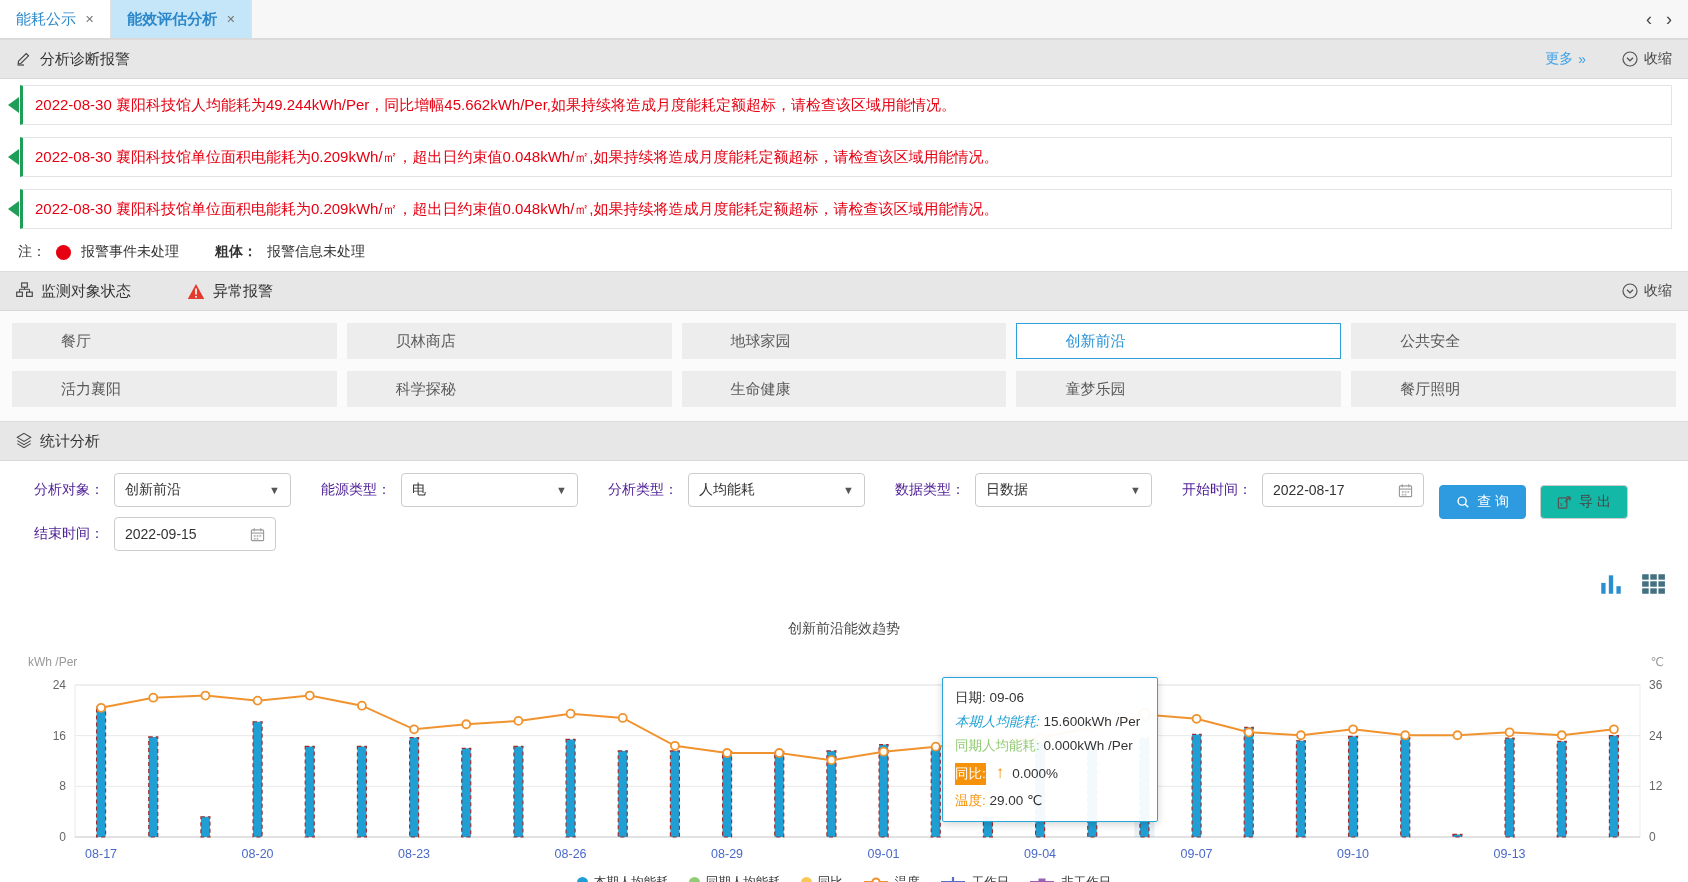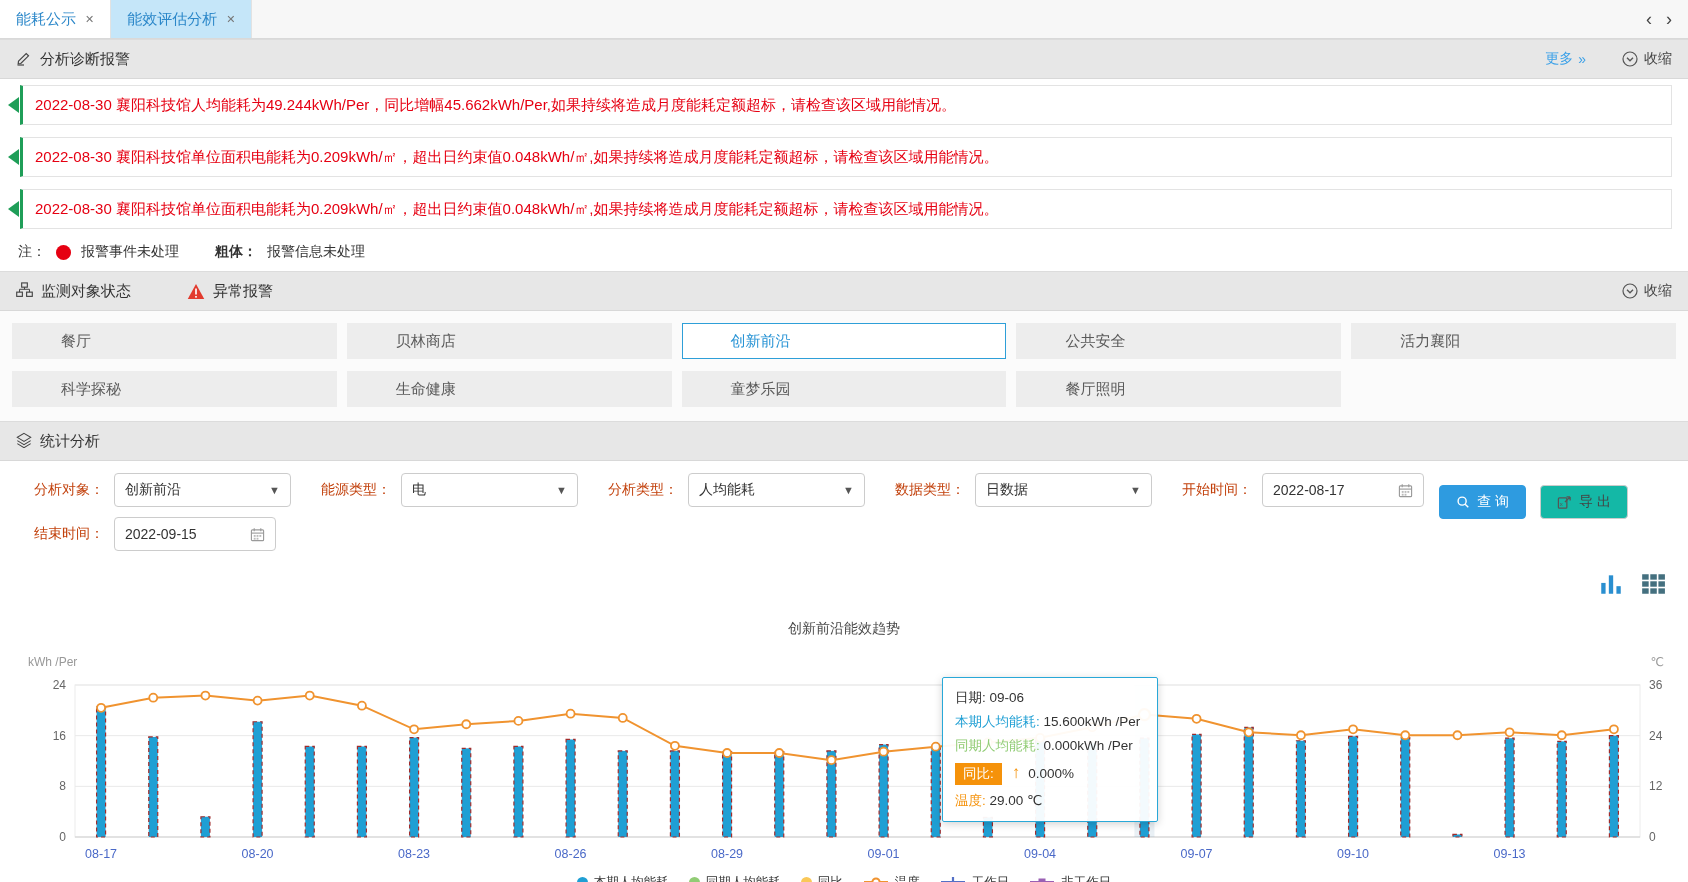--- a/index.html
+++ b/index.html
@@ -2,21 +2,21 @@
 <html><head>
 <meta charset="utf-8">
 <style>
   html,body{margin:0;padding:0;background:#fff;}
   body{font-family:"Liberation Sans","DejaVu Sans",sans-serif;color:#333;}
   .page{position:relative;width:1688px;height:882px;overflow:hidden;background:#fff;}
 
   
   .tabbar{height:38px;background:#f7f7f7;border-bottom:1px solid #d9d9d9;display:flex;align-items:stretch;}
   .tab{display:flex;align-items:center;padding:0 16px;font-size:15px;color:#2b87c9;background:#fff;border-right:1px solid #e2e2e2;cursor:pointer;}
-  .tab.active{background:#c5e6f9;}
+  .tab.active{background:#c5e6f9;font-weight:bold;}
   .tab .close{margin-left:9px;font-size:11px;color:#777;}
   .tabnav{margin-left:auto;display:flex;align-items:center;gap:14px;padding-right:16px;color:#444;font-size:18px;}
   .tabnav span{cursor:pointer;line-height:1;}
 
   
   .sec-header{height:38px;background:#e7e7e7;border-bottom:1px solid #d8d8d8;border-top:1px solid #dcdcdc;display:flex;align-items:center;padding:0 16px;font-size:15px;color:#333;}
   .sec-header .ttl{margin-left:8px;}
   .sec-header .warn{display:flex;align-items:center;margin-left:56px;gap:8px;}
   .hright{margin-left:auto;display:flex;align-items:center;gap:36px;}
   .more{color:#3aa0e8;font-size:14px;cursor:pointer;display:flex;gap:5px;align-items:center;}
@@ -35,21 +35,21 @@
   
   .grid{background:#fbfbfb;padding:12px 12px 14px 12px;display:grid;grid-template-columns:repeat(5,1fr);gap:12px 10px;}
   .obj-btn{height:34px;background:#ededed;border:1px solid #ededed;display:flex;align-items:center;padding-left:48px;font-size:15px;color:#5a5a5a;cursor:pointer;}
   .obj-btn span{text-underline-offset:4px;}
   .obj-btn.selected{background:#fff;border:1px solid #2e9fd8;color:#2793d5;}
 
   
   .filters{position:relative;background:#fff;padding:12px 0 6px 34px;}
   .frow{display:flex;align-items:center;height:34px;margin-bottom:10px;}
   .fgroup{display:flex;align-items:center;margin-right:30px;}
-  .flabel{font-size:14px;color:#c2410c;margin-right:10px;}
+  .flabel{font-size:14px;color:#4c1d95;margin-right:10px;}
   .selectbox,.datebox{width:155px;height:32px;border:1px solid #ccc;border-radius:4px;background:#fff;display:flex;align-items:center;justify-content:space-between;padding:0 10px;font-size:14px;color:#333;cursor:pointer;}
   .datebox{width:140px;}
   .caret{color:#555;font-size:11px;}
   .actions{position:absolute;right:60px;top:24px;display:flex;gap:14px;}
   .btn{height:32px;border-radius:4px;display:flex;align-items:center;justify-content:center;gap:7px;font-size:14px;cursor:pointer;padding:0 16px;}
   .btn.query{background:#2e9be0;color:#fff;border:1px solid #2e9be0;}
   .btn.export{background:#14b8a6;color:#444;border:1px solid #ccc;}
 
   
   .chart{position:relative;background:#fff;}
@@ -59,21 +59,21 @@
   .units{display:flex;justify-content:space-between;padding:14px 24px 0 28px;font-size:12px;color:#999;height:16px;}
   .xlabels{position:relative;height:18px;font-size:12.5px;color:#4a69c8;}
   .xlabels span{position:absolute;top:2px;transform:translateX(-50%);white-space:nowrap;}
   .legend{display:flex;justify-content:center;align-items:center;gap:20px;margin-top:10px;height:18px;font-size:12.5px;color:#333;}
   .legend .item{display:flex;align-items:center;gap:6px;cursor:pointer;}
   .legend .ldot{width:11px;height:11px;border-radius:50%;display:inline-block;}
 
   
   .tooltip{position:absolute;left:942px;top:110px;min-width:190px;background:rgba(255,255,255,0.95);border:1px solid #28a8d8;border-radius:2px;box-shadow:0 2px 8px rgba(0,0,0,0.18);padding:8px 12px;font-size:13.5px;line-height:24px;white-space:nowrap;z-index:5;}
   .tt-row .v{color:#333;}
-  .tt-badge{background:#f5920a;color:#fff;padding:2px 8px;display:inline-block;line-height:18px;}
+  .tt-badge{background:#f5920a;color:#fff;padding:2px 0;display:inline-block;line-height:18px;}
   .tt-arrow{color:#f5920a;font-weight:bold;font-size:17px;margin:0 8px 0 10px;}
   .tt-orange{color:#f5920a;}
 </style>
 </head>
 <body>
 
 <div class="page">
 
   <div class="tabbar">
     <div class="tab">
@@ -164,20 +164,23 @@
       </span>
     </div>
   </div>
 
   <div class="grid">
       <div class="obj-btn">
         <span>餐厅</span>
       </div>
       <div class="obj-btn">
         <span>贝林商店</span>
+      </div>
+      <div class="obj-btn">
+        <span>地球家园</span>
       </div>
       <div class="obj-btn selected">
         <span>创新前沿</span>
       </div>
       <div class="obj-btn">
         <span>公共安全</span>
       </div>
       <div class="obj-btn">
         <span>活力襄阳</span>
       </div>
@@ -443,21 +446,21 @@
           </svg>
           <span>非工作日</span>
         </span>
       </div>
 
     <div class="tooltip">
       <div class="tt-row">
         <span>日期: </span><span class="v">09-06</span>
       </div>
       <div>
-          <div class="tt-row"><span style="color: rgb(31, 159, 212);">本期人均能耗: </span><span class="v">15.600kWh /Per</span></div>
+          <div class="tt-row"><span style="color: rgb(31, 159, 212); font-style: italic;">本期人均能耗: </span><span class="v">15.600kWh /Per</span></div>
           <div class="tt-row"><span style="color: rgb(145, 204, 117);">同期人均能耗: </span><span class="v">0.000kWh /Per</span></div>
         </div>
       <div class="tt-row" style="margin:3px 0;">
         <span class="tt-badge">同比:</span><span class="tt-arrow">↑</span><span class="v">0.000%</span>
       </div>
       <div class="tt-row">
         <span class="tt-orange">温度: </span><span class="v">29.00 ℃</span>
       </div>
     </div>
   </div>

